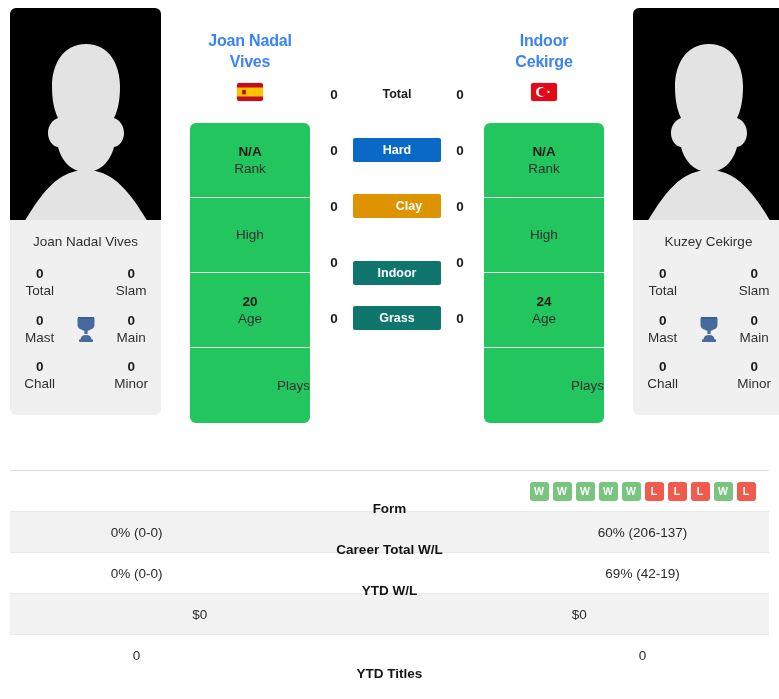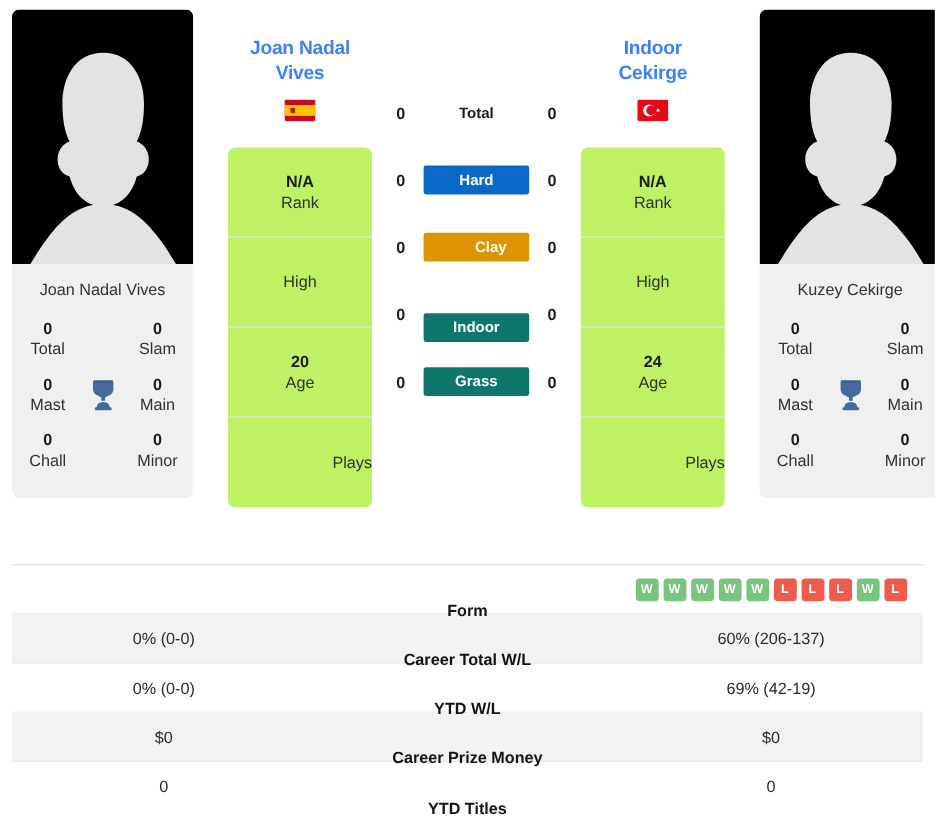--- a/index.html
+++ b/index.html
@@ -100,21 +100,21 @@
     height: 18px;
     border-radius: 2px;
     overflow: hidden;
     box-shadow: 0 0 0 0.5px rgba(0,0,0,.12);
   }
 
   
   .info-card {
     width: 120px;
     margin-top: 22px;
-    background: #bef264;
+    background: #22c55e;
     border-radius: 6px;
     overflow: hidden;
   }
   .info-row {
     height: 75px;
     display: flex;
     flex-direction: column;
     align-items: center;
     justify-content: center;
     border-bottom: 1px solid #e4e4e4;
@@ -438,21 +438,20 @@
   </div>
 
   <div class="srow">
     <div class="scell">0% (0-0)</div>
     <div class="scell mid">YTD W/L</div>
     <div class="scell">69% (42-19)</div>
   </div>
 
   <div class="srow alt">
     <div class="scell">$0</div>
-    <div class="scell mid">Career Prize Money</div>
     <div class="scell">$0</div>
   </div>
 
   <div class="srow">
     <div class="scell">0</div>
     <div class="scell mid">YTD Titles</div>
     <div class="scell">0</div>
   </div>
 
 </div>

